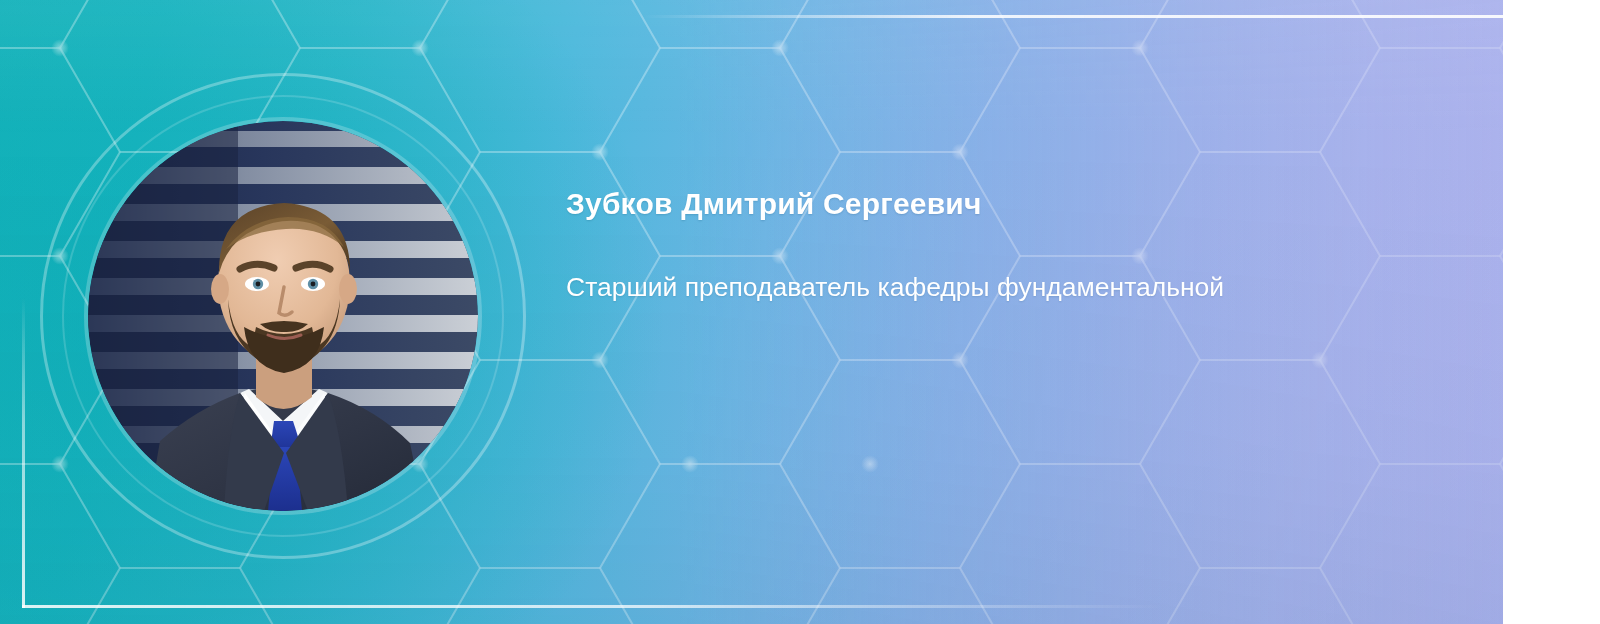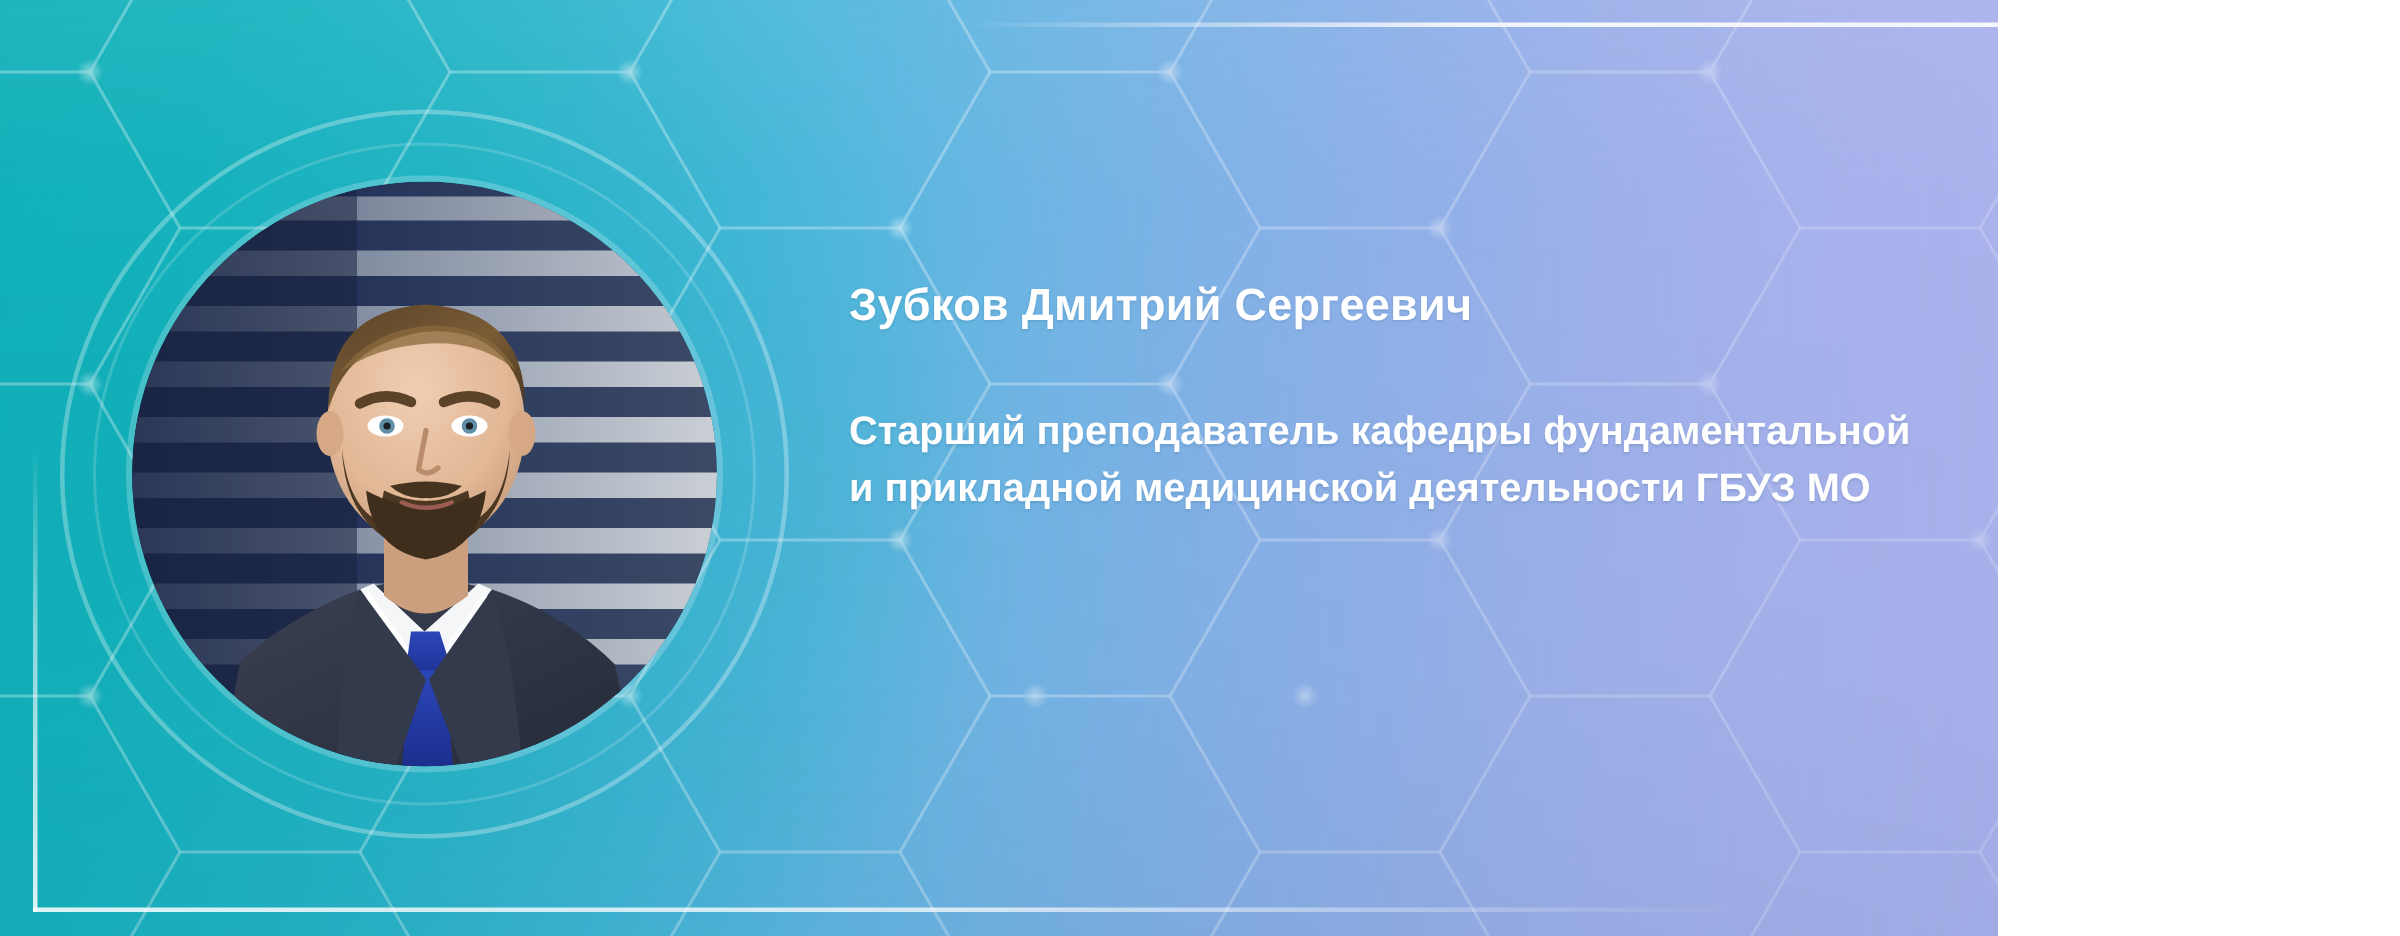--- a/index.html
+++ b/index.html
@@ -2,21 +2,21 @@
 <html><head>
 <meta charset="utf-8">
 <style>
   html, body {
     margin: 0;
     padding: 0;
     background: #ffffff;
   }
   #banner {
     position: relative;
-    width: 1332px;
+    width: 1503px;
     height: 624px;
     overflow: hidden;
     font-family: "Liberation Sans", sans-serif;
     background: linear-gradient(100deg,
         #17b5bd 0%,
         #1cb7c3 10%,
         #2fb9cd 22%,
         #4cb9dc 36%,
         #6db6e4 50%,
         #87b2e8 63%,
@@ -145,21 +145,21 @@
     font-size: 30px;
     font-weight: bold;
     letter-spacing: 0.2px;
     line-height: 36px;
     margin: 0 0 46px 0;
     text-shadow: 0 1px 2px rgba(0,60,90,0.18);
   }
   .person-role {
     color: #ffffff;
     font-size: 26.5px;
-    font-weight: bold;
+    font-weight: normal;
     line-height: 38px;
     margin: 0;
     text-shadow: 0 1px 2px rgba(0,60,90,0.15);
   }
   .person-role .rl { display: block; white-space: nowrap; }
 </style>
 </head>
 <body>
 
 <div id="banner">
@@ -365,17 +365,16 @@
 
         <path d="M 180 214 Q 196 221 213 214" stroke="#9b5d52" stroke-width="3" fill="none" stroke-linecap="round"></path>
       </g>
     </svg>
   </div>
 
   <div class="textblock">
     <div class="person-name">Зубков Дмитрий Сергеевич</div>
     <div class="person-role">
       <span class="rl">Старший преподаватель кафедры фундаментальной</span>
-      <span class="rl">и прикладной медицинской деятельности ГБУЗ МО</span>
     </div>
   </div>
 
 </div>
 
 </body></html>

